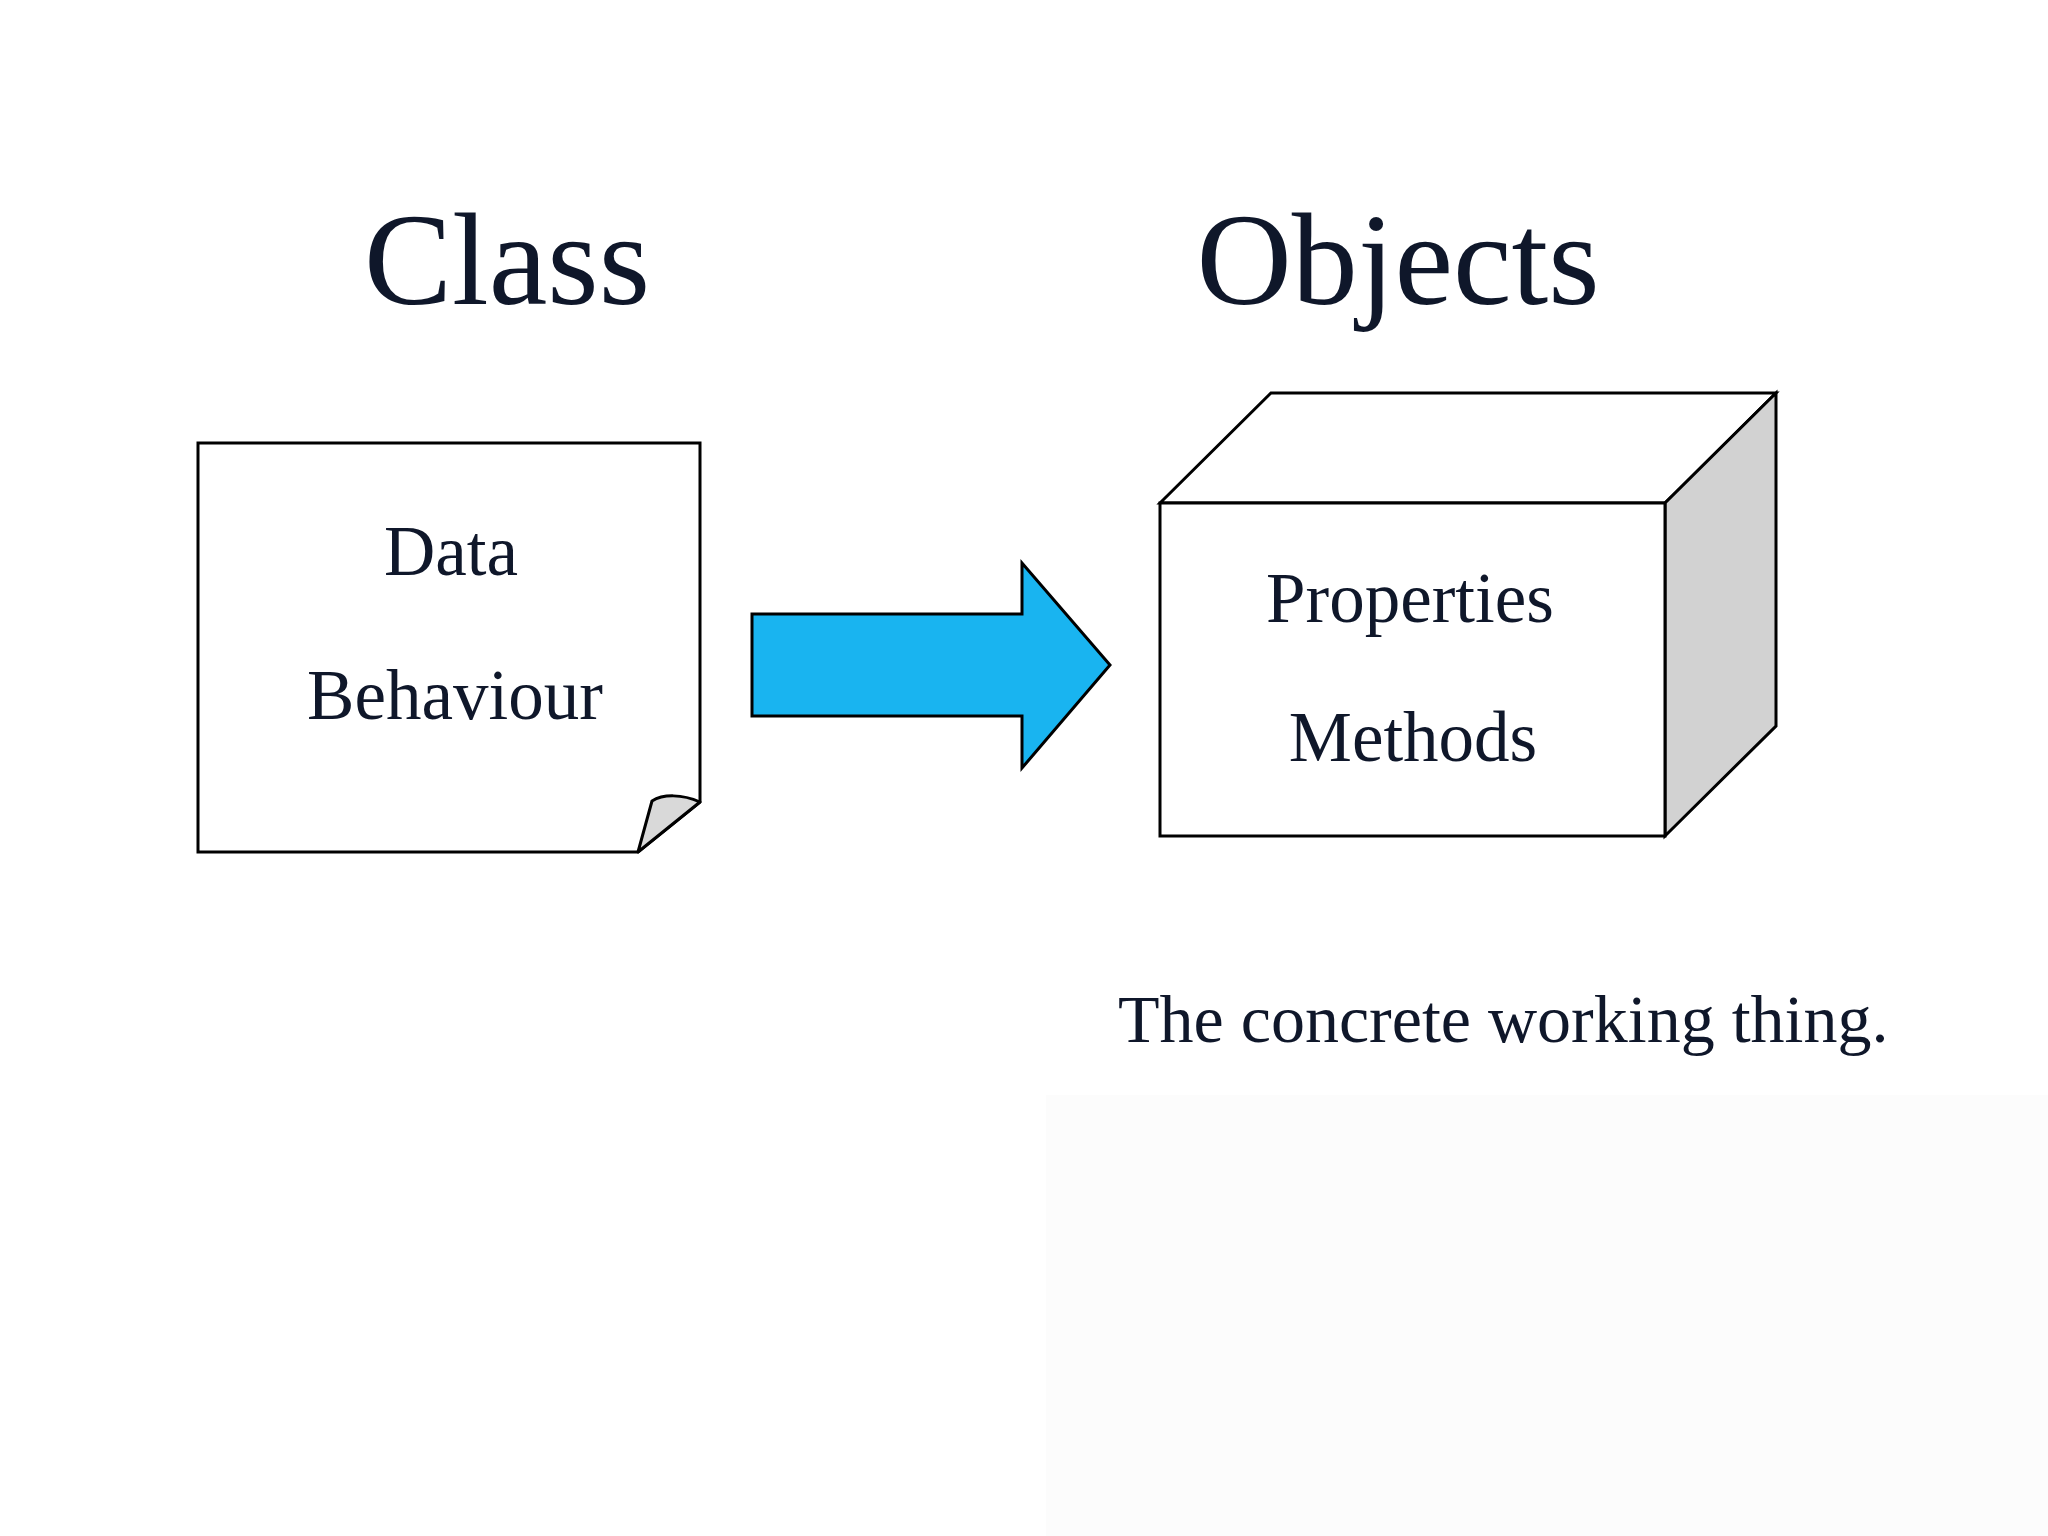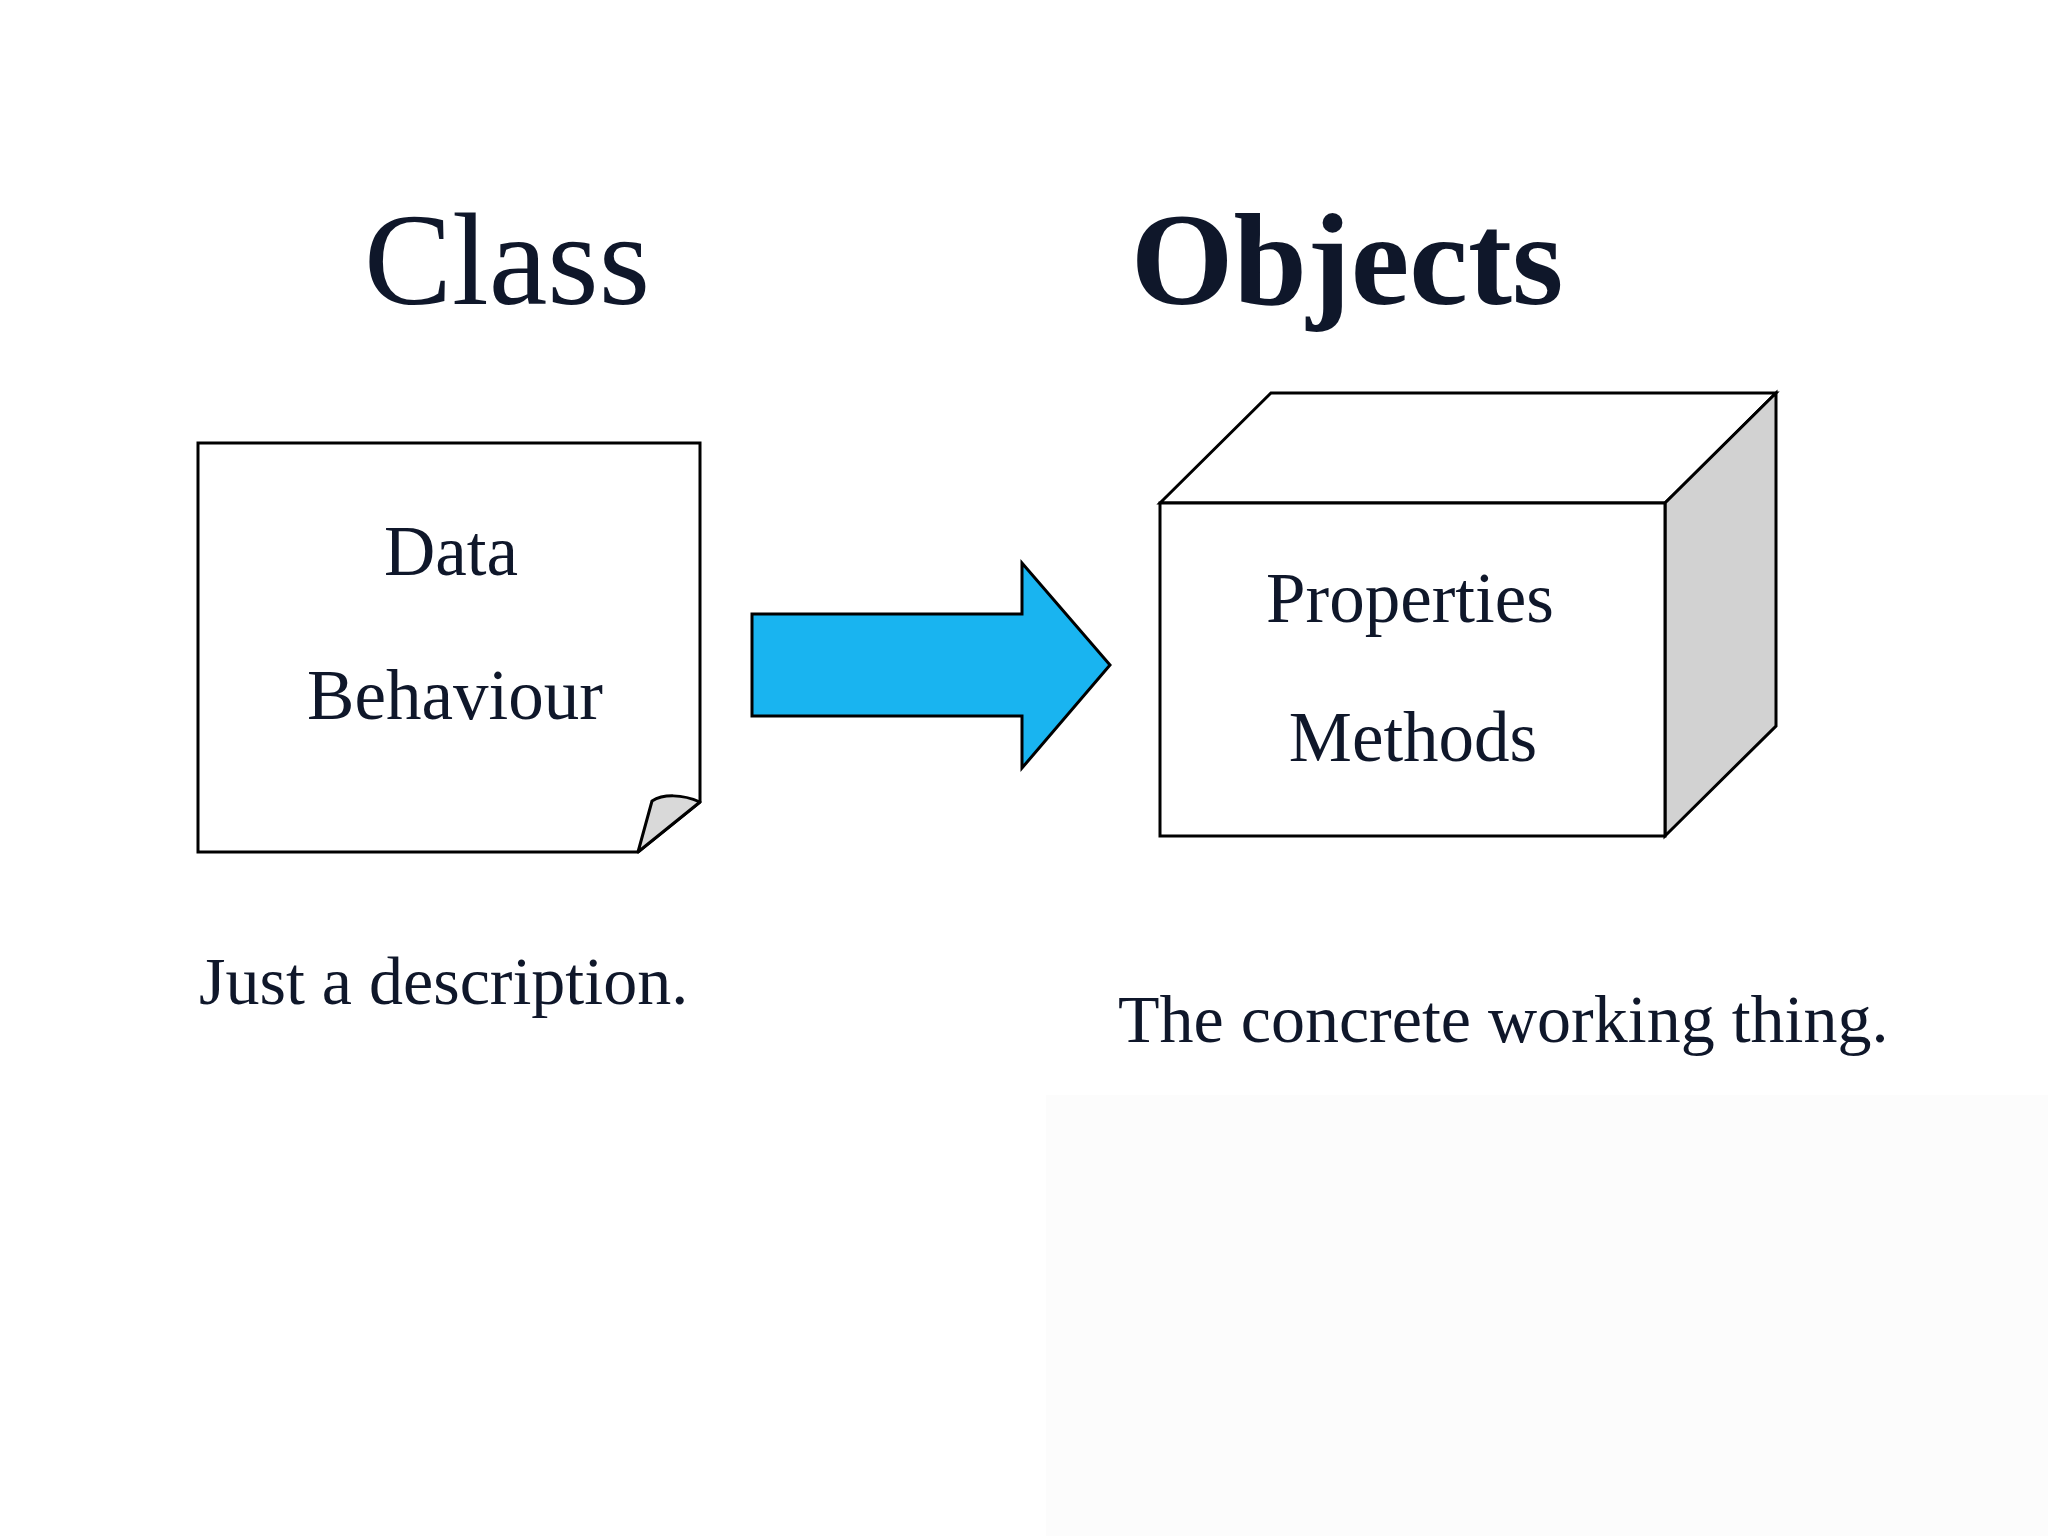--- a/index.html
+++ b/index.html
@@ -22,21 +22,21 @@
     position: absolute;
     color: #0f172a;
     line-height: 1;
     white-space: nowrap;
   }
   .centered { transform: translateX(-50%); }
   .title   { font-size: 132px; }
   .boxline { font-size: 71px; }
   .caption { font-size: 68px; }
   .pos-title-class    { left: 507px;  top: 194px; }
-  .pos-title-objects  { left: 1347px; top: 194px; font-weight: bold; }
+  .pos-title-objects  { left: 1398px; top: 194px; }
   .pos-data           { left: 451px;  top: 516px; }
   .pos-behaviour      { left: 455px;  top: 660px; }
   .pos-properties     { left: 1410px; top: 563px; }
   .pos-methods        { left: 1413px; top: 702px; }
   .pos-caption-left   { left: 199px;  top: 947px; }
   .pos-caption-right  { left: 1118px; top: 947px; margin-top: 38px; }
 </style>
 </head>
 <body>
 
@@ -65,17 +65,16 @@
   <span class="txt title centered pos-title-objects">Objects</span>
 
   <span class="txt boxline centered pos-data">Data</span>
 
   <span class="txt boxline centered pos-properties">Properties</span>
 
   <span class="txt boxline centered pos-behaviour">Behaviour</span>
 
   <span class="txt boxline centered pos-methods">Methods</span>
 
-  <span class="txt caption pos-caption-left">Just a description.</span>
 
   <span class="txt caption pos-caption-right">The concrete working thing.</span>
 
 </div>
 
 </body></html>

